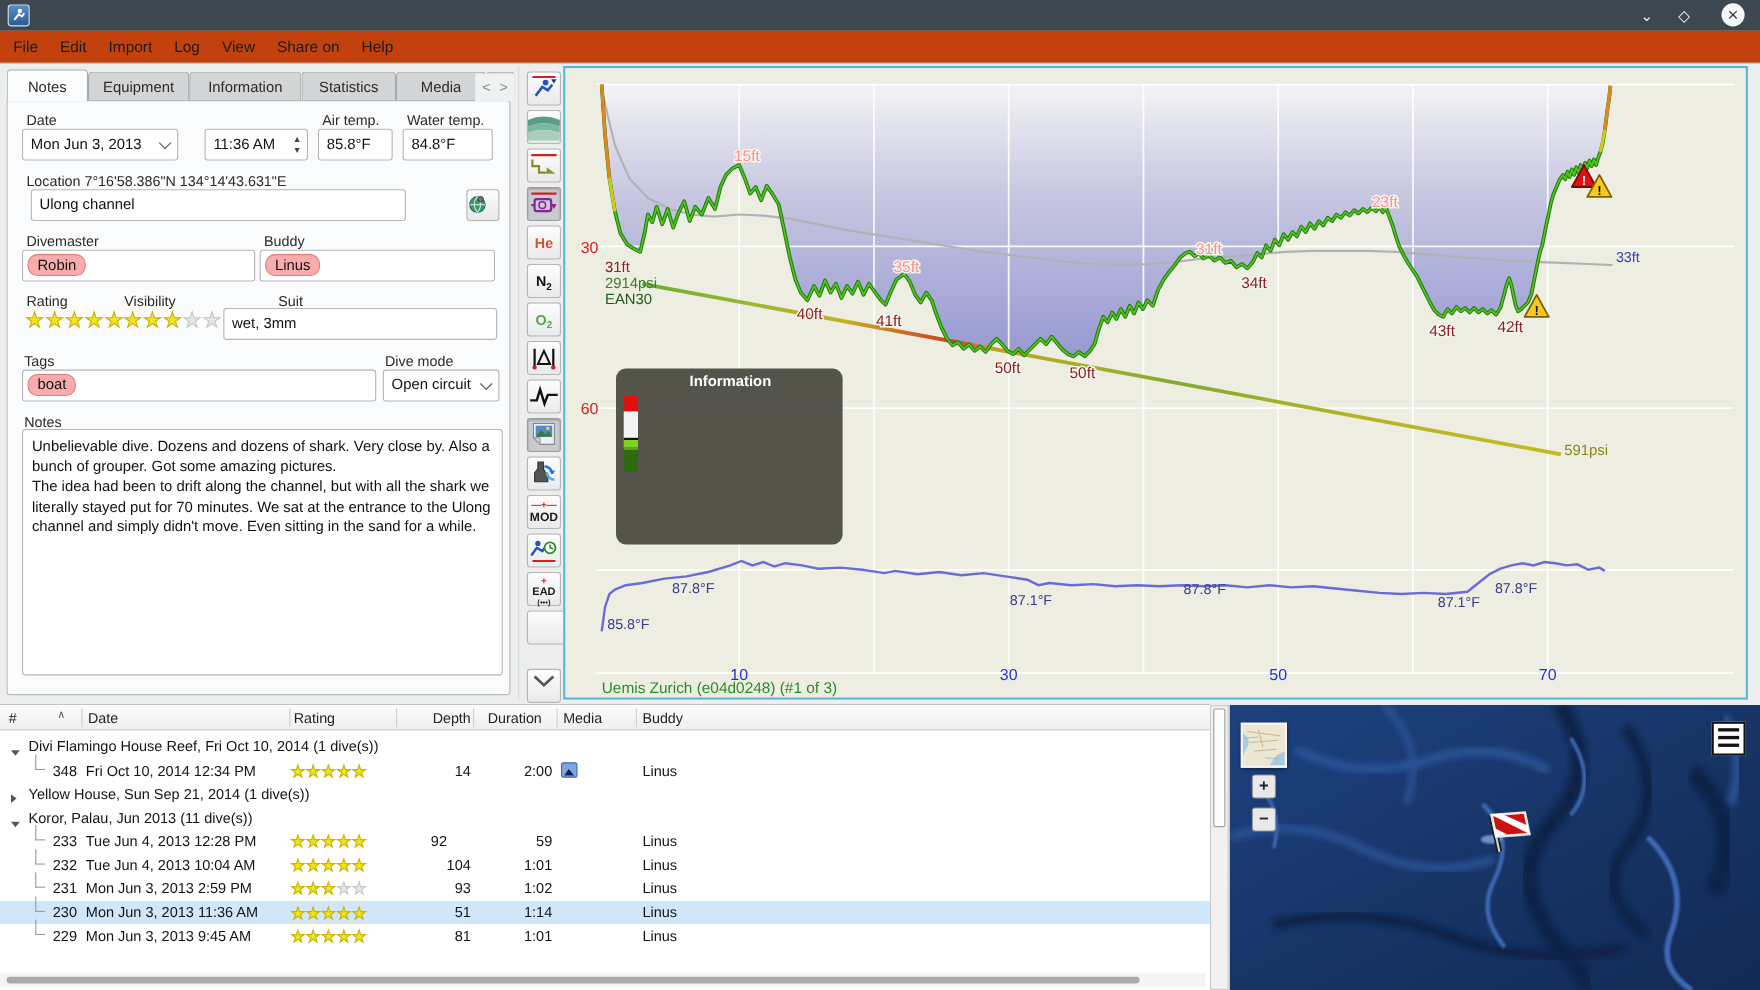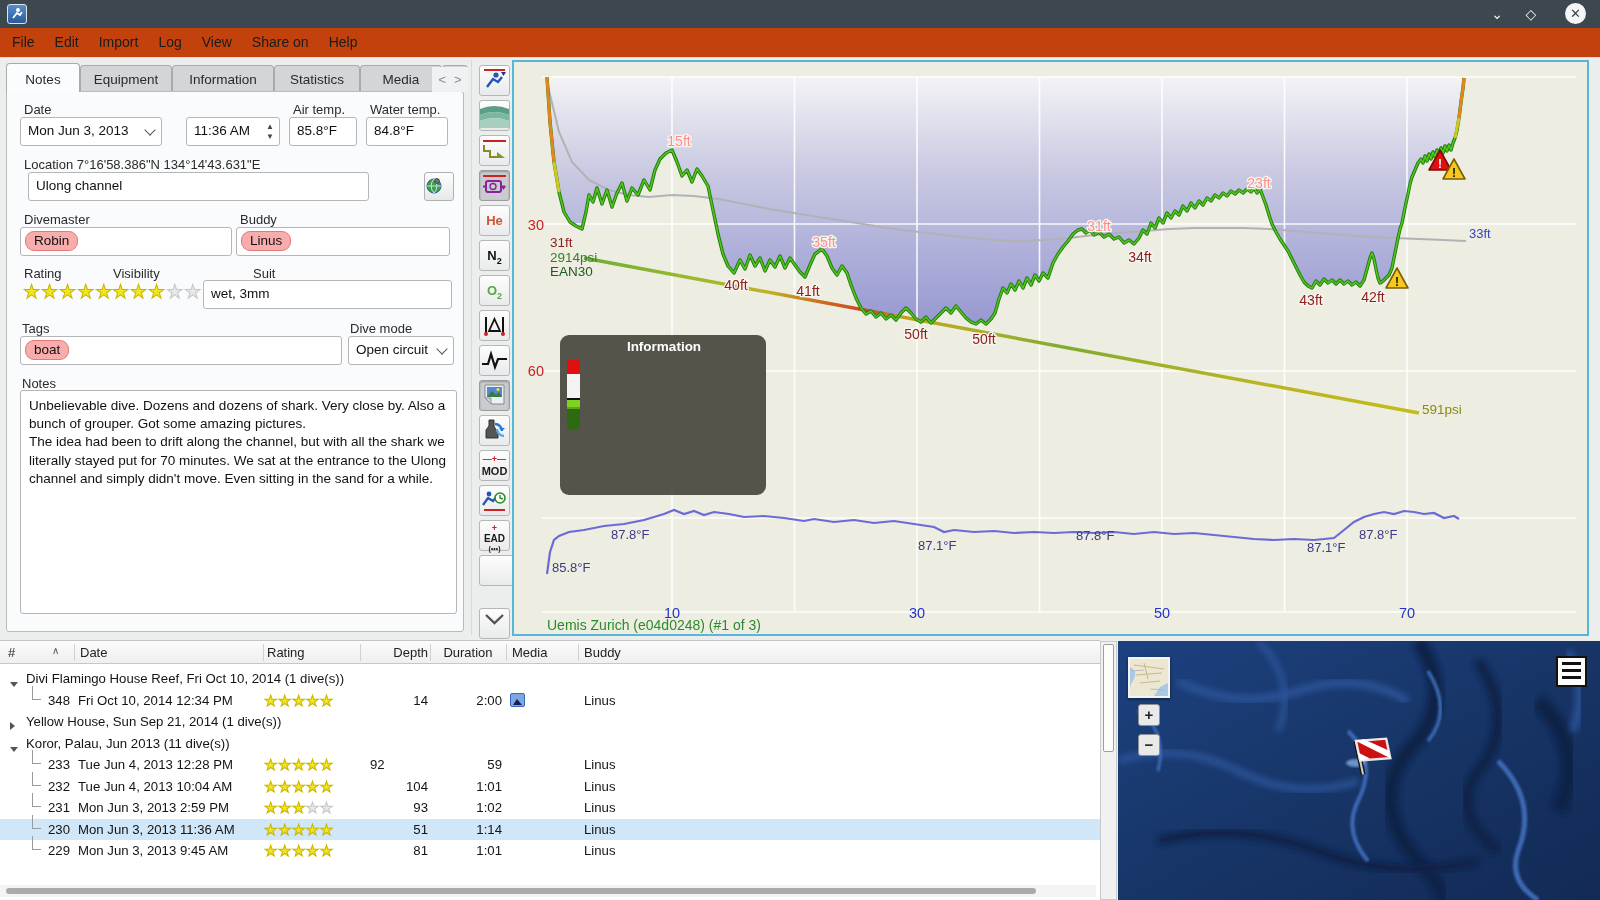--- a/index.html
+++ b/index.html
@@ -370,21 +370,21 @@
       </div>
       <div class="dl-row" style="top: 91.5px;">
         <span class="dl-cell" style="left: 10px; top: 7px;"><span class="tri-open"></span></span>
         <span class="dl-cell" style="left: 26px;">Koror, Palau, Jun 2013 (11 dive(s))</span>
       </div>
       <div class="dl-row" style="top: 113px;">
         <span class="tree-tick"></span>
         <span class="dl-cell" style="left: 44px; width: 26px; display: inline-block; text-align: right;">233</span>
         <span class="dl-cell" style="left: 78px;">Tue Jun 4, 2013 12:28 PM</span>
         <span class="dl-cell stars15" style="left: 264px; top: 2px;"><span class="star-on">★</span><span class="star-on">★</span><span class="star-on">★</span><span class="star-on">★</span><span class="star-on">★</span></span>
-        <span class="dl-cell" style="left: 370px; width: 58px; display: inline-block; text-align: left;">92</span>
+        <span class="dl-cell" style="left: 370px; width: 58px; display: inline-block; text-align: center;">92</span>
         <span class="dl-cell" style="left: 440px; width: 62px; display: inline-block; text-align: right;">59</span>
         <span class="dl-cell" style="left: 584px;">Linus</span>
       </div>
       <div class="dl-row" style="top: 134.5px;">
         <span class="tree-tick"></span>
         <span class="dl-cell" style="left: 44px; width: 26px; display: inline-block; text-align: right;">232</span>
         <span class="dl-cell" style="left: 78px;">Tue Jun 4, 2013 10:04 AM</span>
         <span class="dl-cell stars15" style="left: 264px; top: 2px;"><span class="star-on">★</span><span class="star-on">★</span><span class="star-on">★</span><span class="star-on">★</span><span class="star-on">★</span></span>
         <span class="dl-cell" style="left: 370px; width: 58px; display: inline-block; text-align: right;">104</span>
         <span class="dl-cell" style="left: 440px; width: 62px; display: inline-block; text-align: right;">1:01</span>

